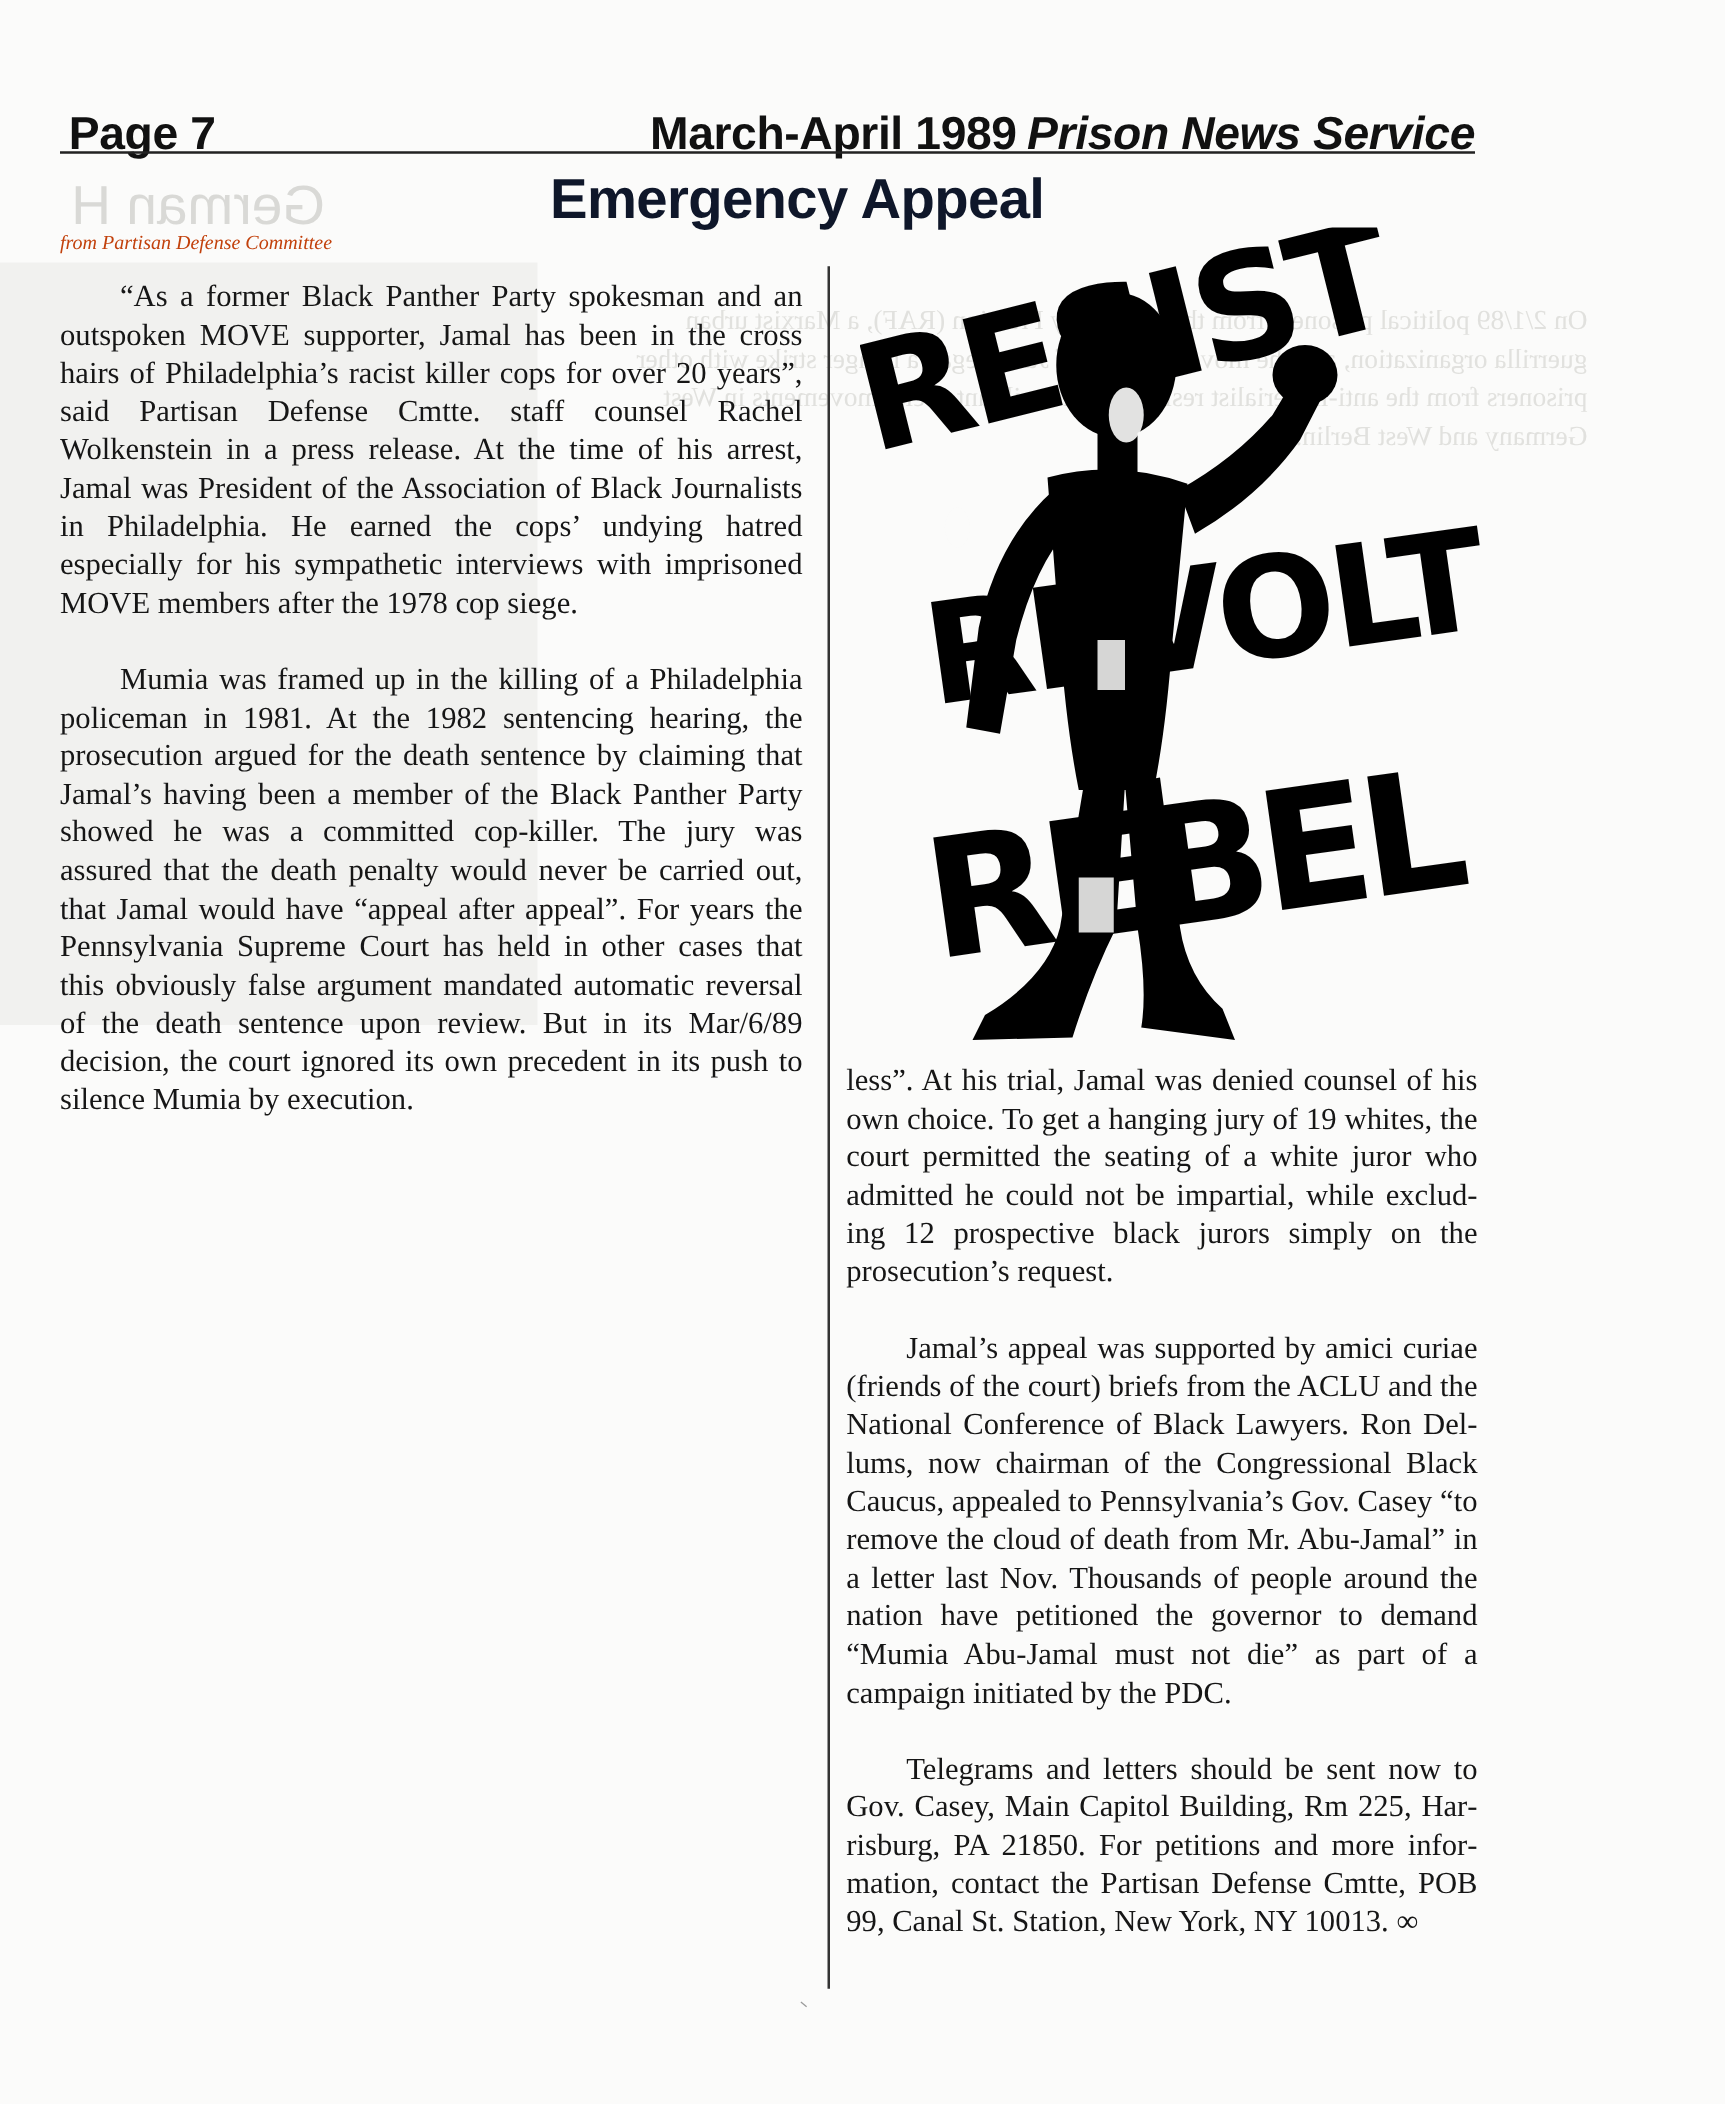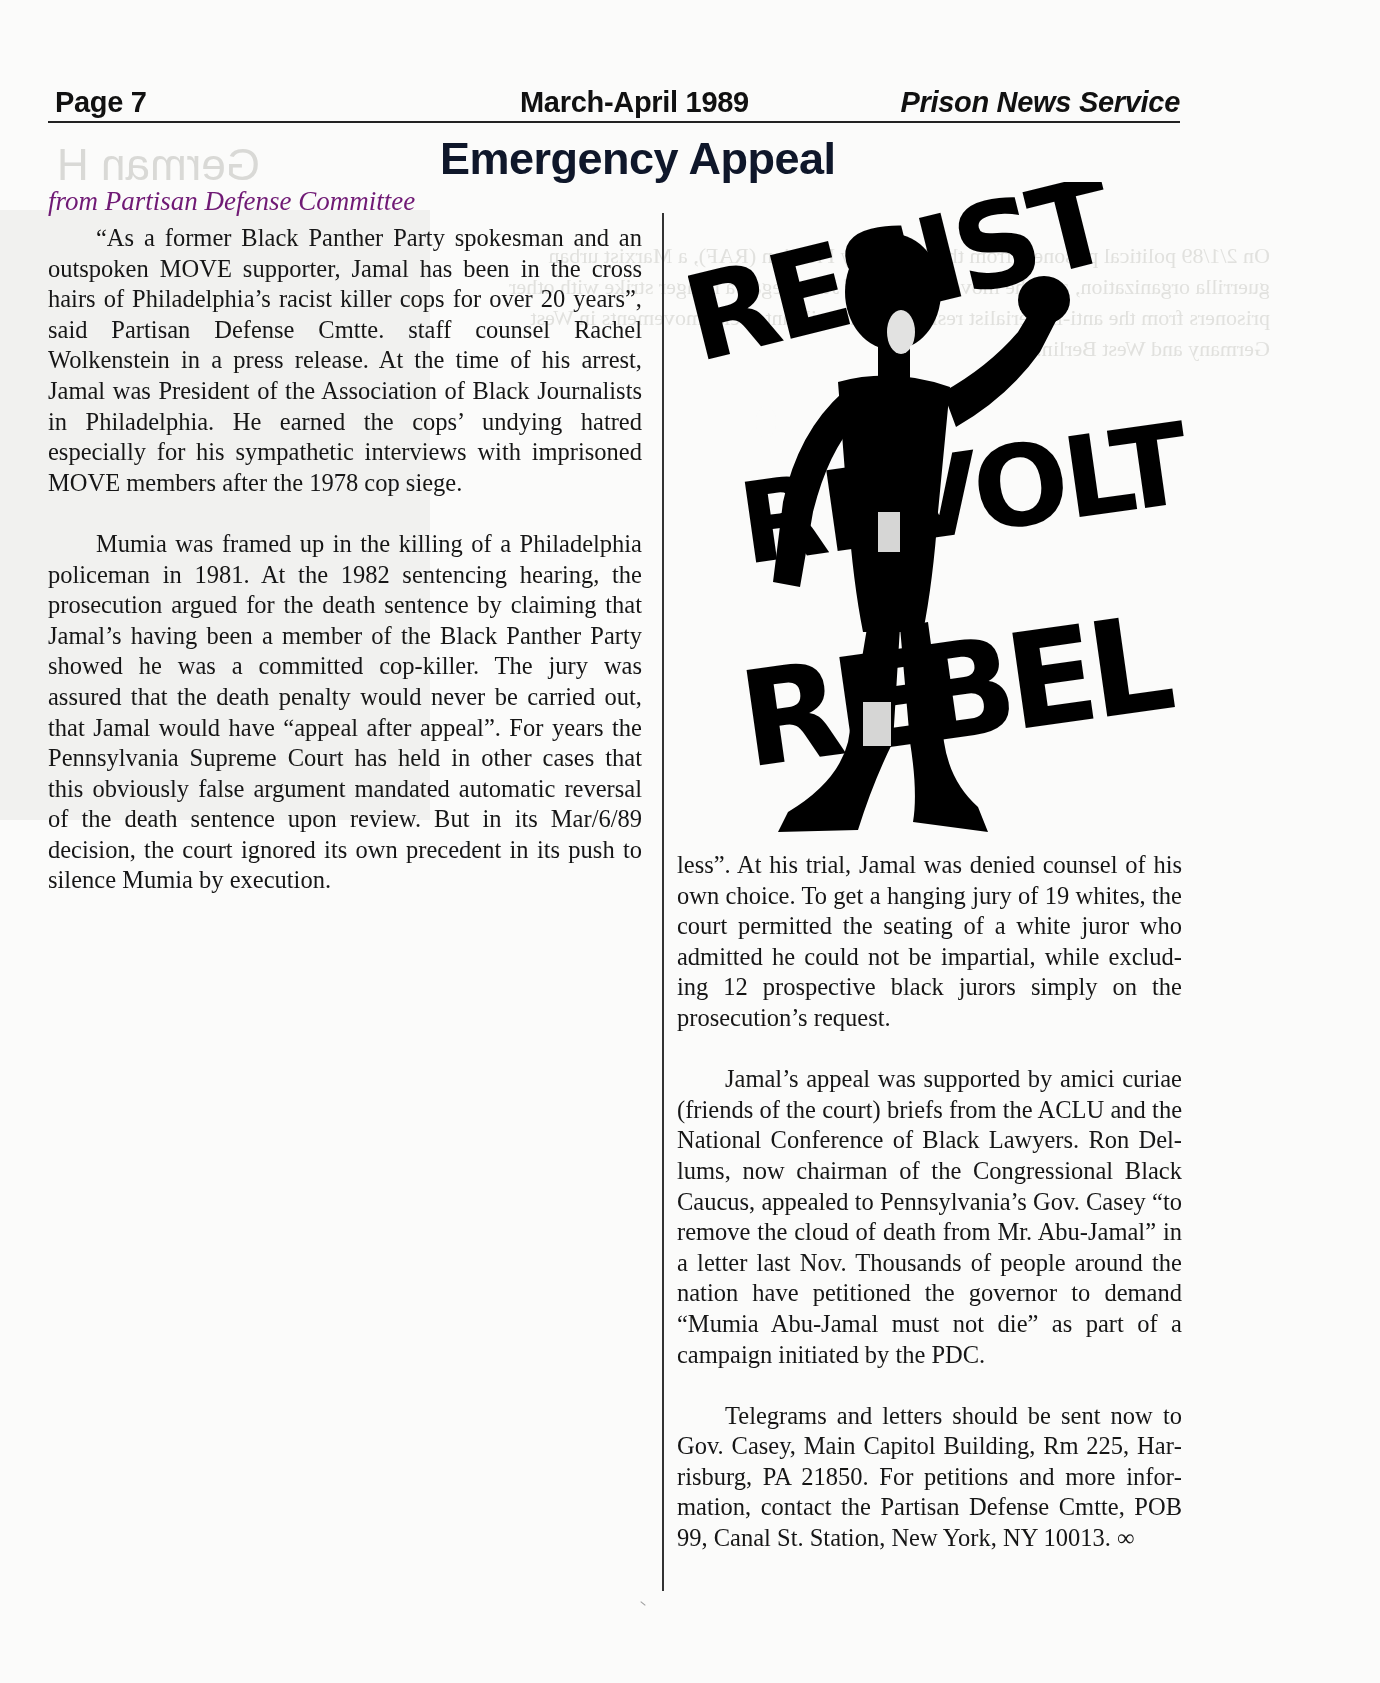--- a/index.html
+++ b/index.html
@@ -8,28 +8,28 @@
     background: #fbfbfa;
     font-family: "Liberation Serif", "DejaVu Serif", serif;
     color: #161616;
   }
   
   .bleed { position: absolute; color: #d9d9d6; pointer-events: none; }
   .bleed-title { left: 0; top: 140px; font-family: "Liberation Sans", sans-serif; font-size: 44px; transform: scaleX(-1); white-space: nowrap; width: 260px; overflow: hidden; }
   .bleed-col { left: 470px; top: 240px; width: 800px; font-size: 22px; line-height: 31px; transform: scaleX(-1); color: #e1e1de; }
   .bleed-panel { position: absolute; left: 0; top: 210px; width: 430px; height: 610px; background: #f1f1ef; }
 
-  .hdr { position: absolute; top: 86px; font-family: "Liberation Sans", sans-serif; font-weight: bold; font-size: 29px; letter-spacing: -0.3px; color: #111; text-align: right; }
+  .hdr { position: absolute; top: 86px; font-family: "Liberation Sans", sans-serif; font-weight: bold; font-size: 37px; letter-spacing: -0.3px; color: #111; text-align: right; }
   .hdr-left { left: 55px; }
   .hdr-center { left: 520px; }
   .hdr-right { right: 200px; font-style: italic; }
   .rule { position: absolute; left: 48px; top: 121px; width: 1132px; height: 2px; background: #222; }
 
   .title { position: absolute; left: 440px; top: 133px; font-family: "Liberation Sans", sans-serif; font-weight: bold; font-size: 45px; letter-spacing: -0.5px; color: #0f172a; }
-  .byline { position: absolute; left: 48px; top: 186px; font-style: italic; font-size: 27px; color: #701a75; }
+  .byline { position: absolute; left: 48px; top: 186px; font-style: italic; font-size: 16px; color: #c2410c; }
 
   .col { position: absolute; font-size: 24.5px; line-height: 30.6px; text-align: justify; hyphens: manual; }
   .col p { margin: 0 0 30.6px 0; text-indent: 48px; }
   .col-left { left: 48px; top: 223px; width: 594px; }
   .col-right { left: 677px; top: 850px; width: 505px; }
   .col-right p.cont { text-indent: 0; }
   .divider { position: absolute; left: 662px; top: 213px; width: 2px; height: 1378px; background: #333; }
 
   .art { position: absolute; left: 688px; top: 182px; width: 560px; height: 660px; }
   .art svg { width: 100%; height: 100%; }

